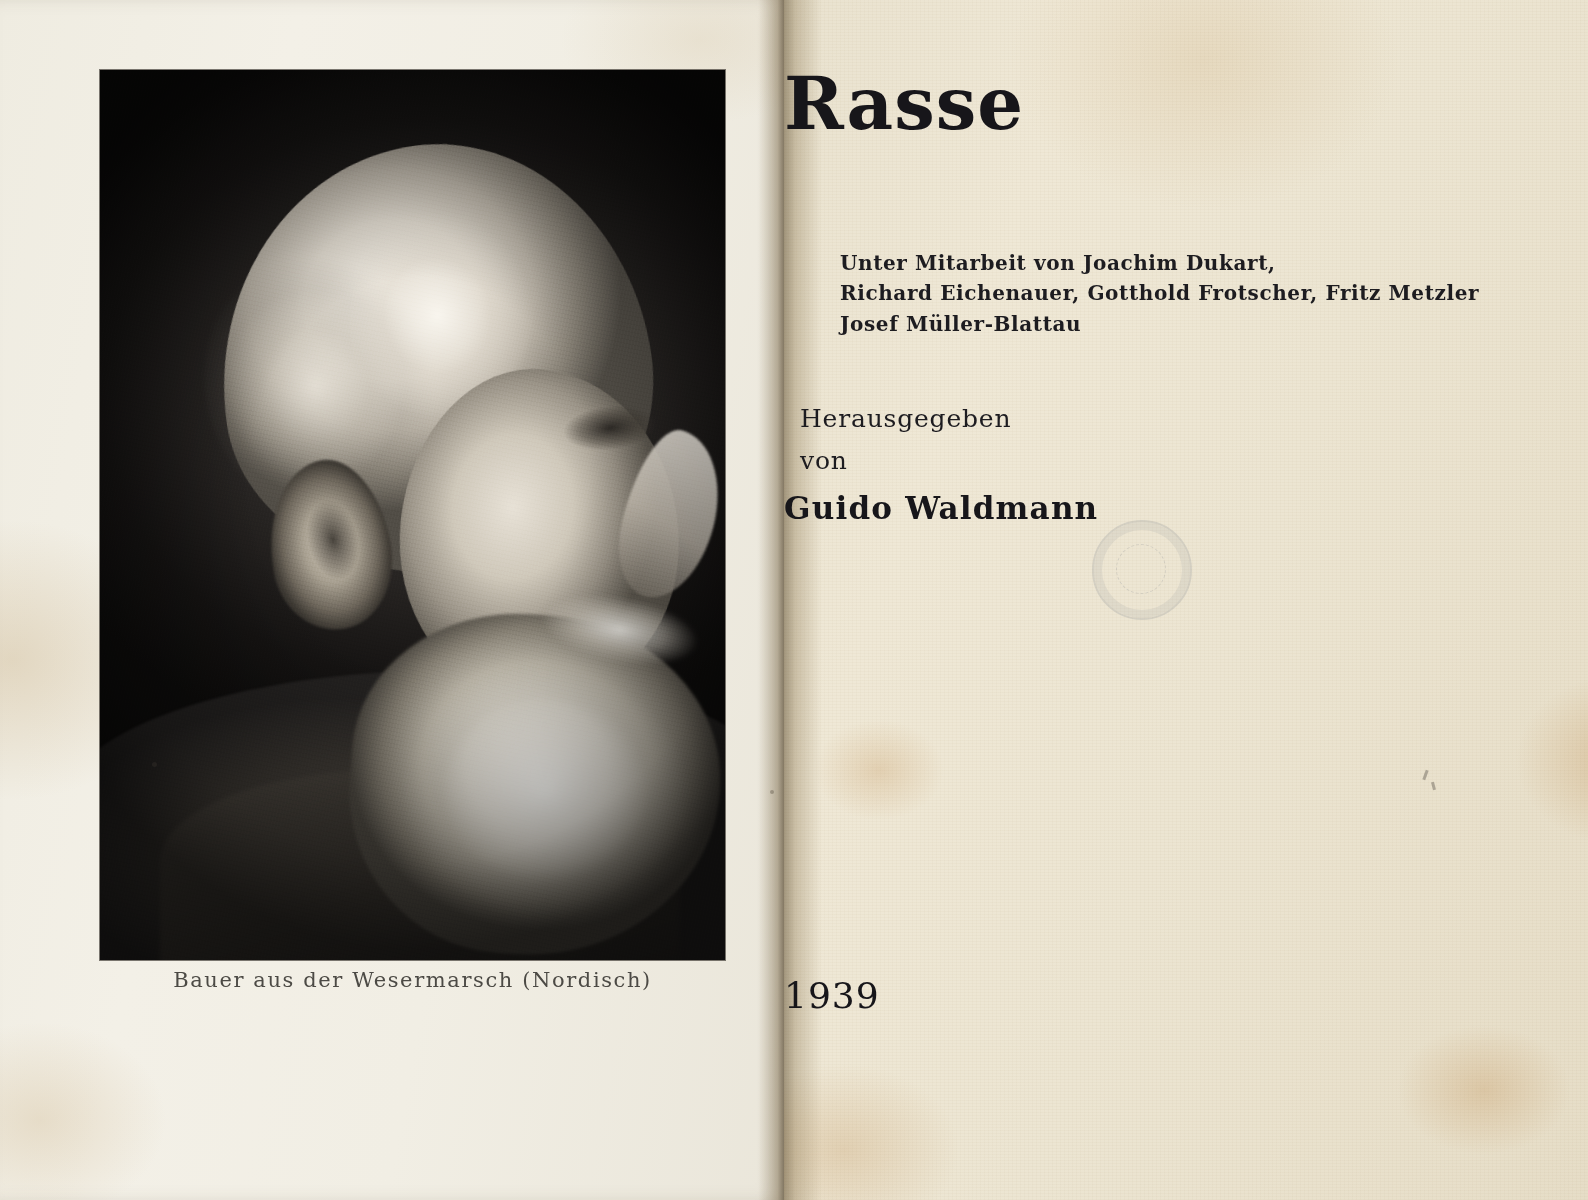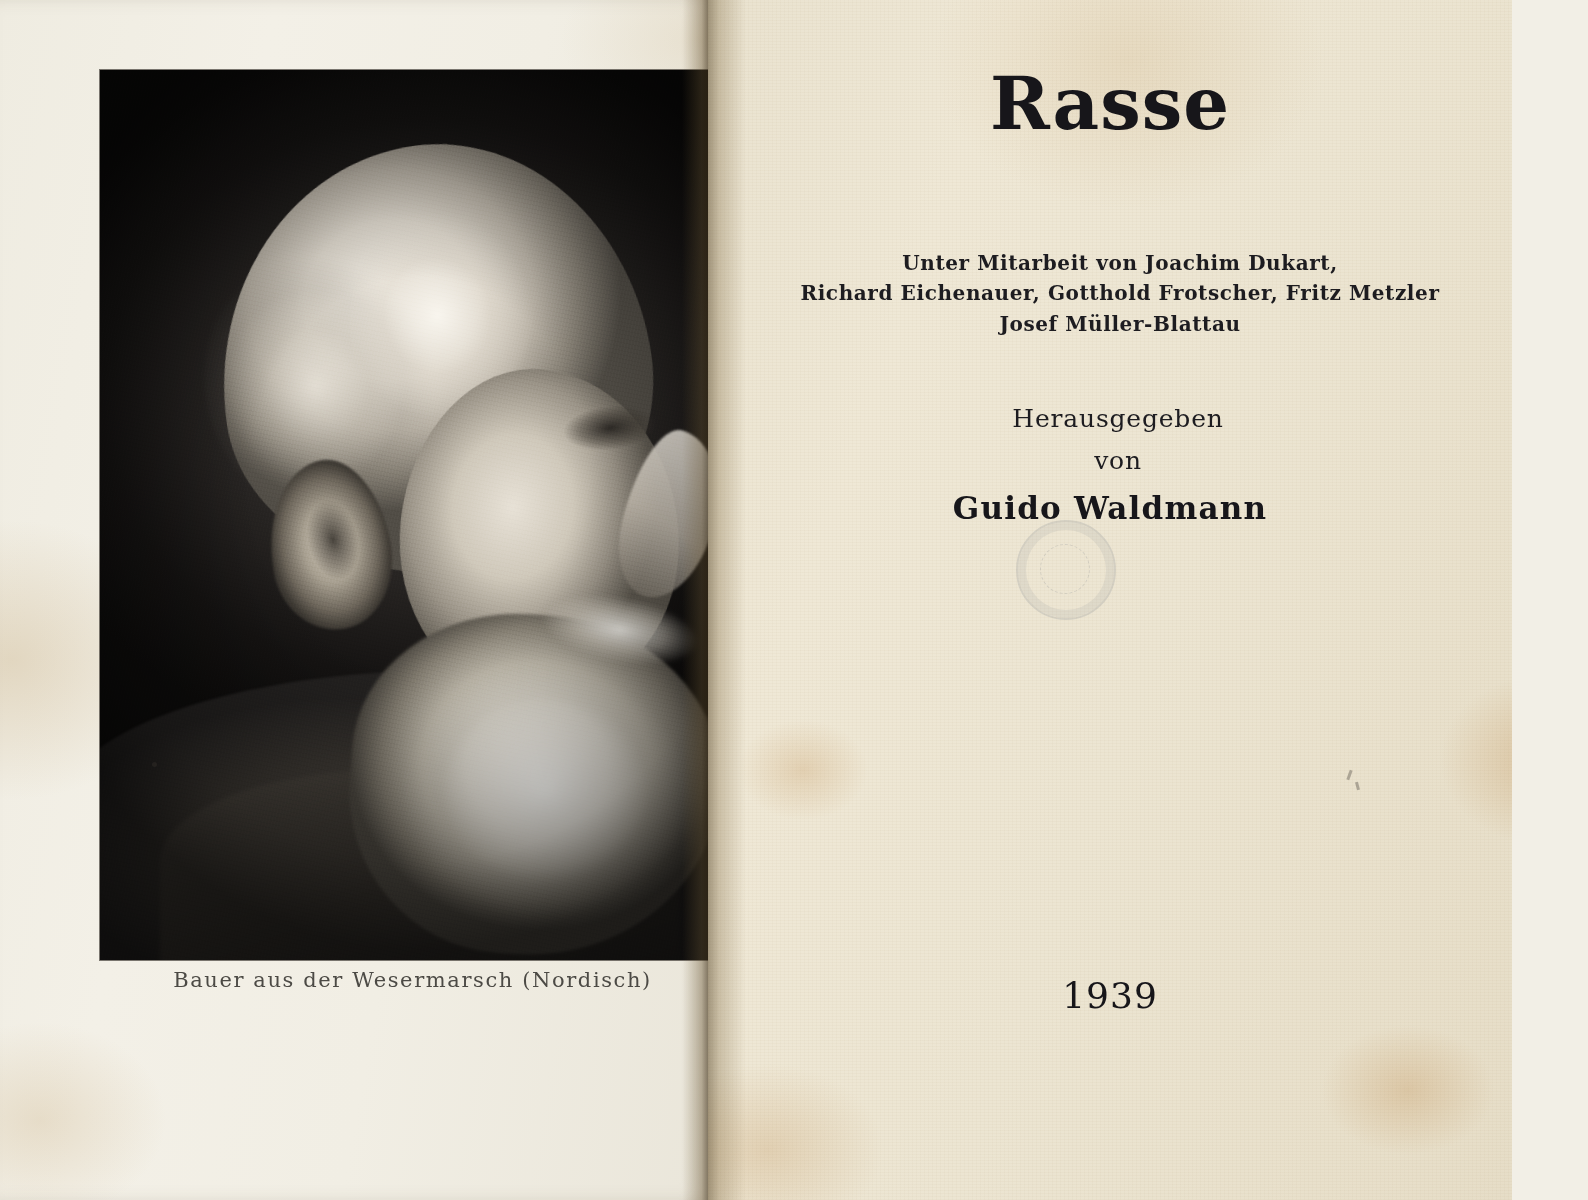--- a/index.html
+++ b/index.html
@@ -18,21 +18,21 @@
     position: relative;
     width: 1588px;
     height: 1200px;
     display: flex;
     background: #f2efe6;
   }
 
   
   #left-page {
     position: relative;
-    width: 708px;
+    width: 784px;
     height: 1200px;
     background:
       radial-gradient(ellipse 240px 200px at 12px 660px, rgba(190,160,110,0.30), rgba(190,160,110,0) 70%),
       radial-gradient(ellipse 180px 140px at 40px 1120px, rgba(195,165,115,0.26), rgba(195,165,115,0) 70%),
       radial-gradient(ellipse 200px 120px at 700px 40px, rgba(200,175,130,0.18), rgba(200,175,130,0) 70%),
       linear-gradient(100deg, #efece1 0%, #f3f0e7 30%, #f1eee4 60%, #eae6da 100%);
     box-shadow: inset -12px 0 22px -10px rgba(90,70,40,0.35);
     overflow: hidden;
   }
   
@@ -240,21 +240,20 @@
     position: absolute;
     left: 22px; top: 22px;
     width: 48px; height: 48px;
     border-radius: 50%;
     border: 1px dashed rgba(120,125,135,0.30);
   }
 
   .title-block {
     position: relative;
     z-index: 2;
-    text-align: center;
     color: #17161a;
     font-family: "DejaVu Serif", "Liberation Serif", serif;
   }
   #book-title {
     position: absolute;
     left: 0; right: 0;
     top: 62px;
     font-size: 72px;
     line-height: 1.18;
     font-weight: 700;

